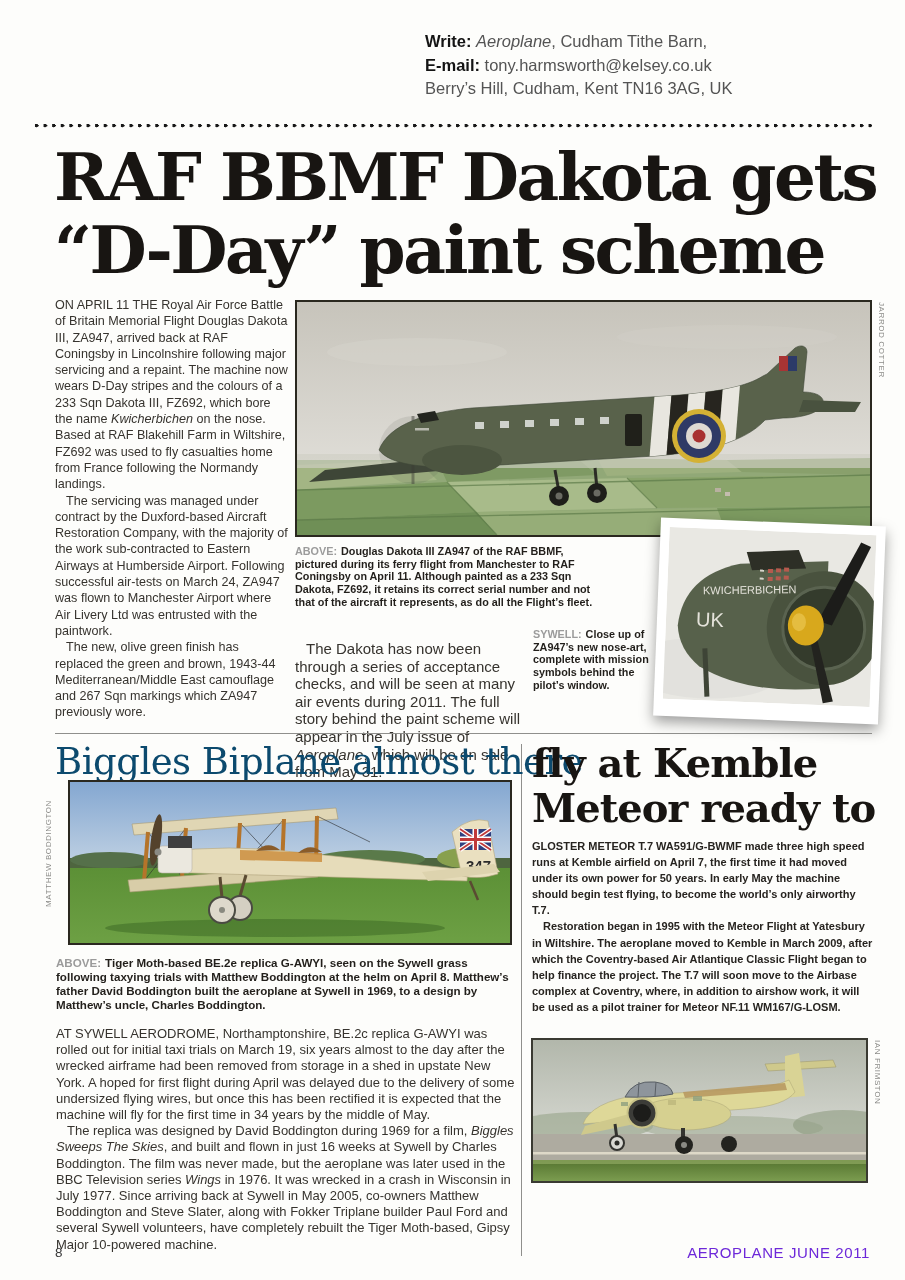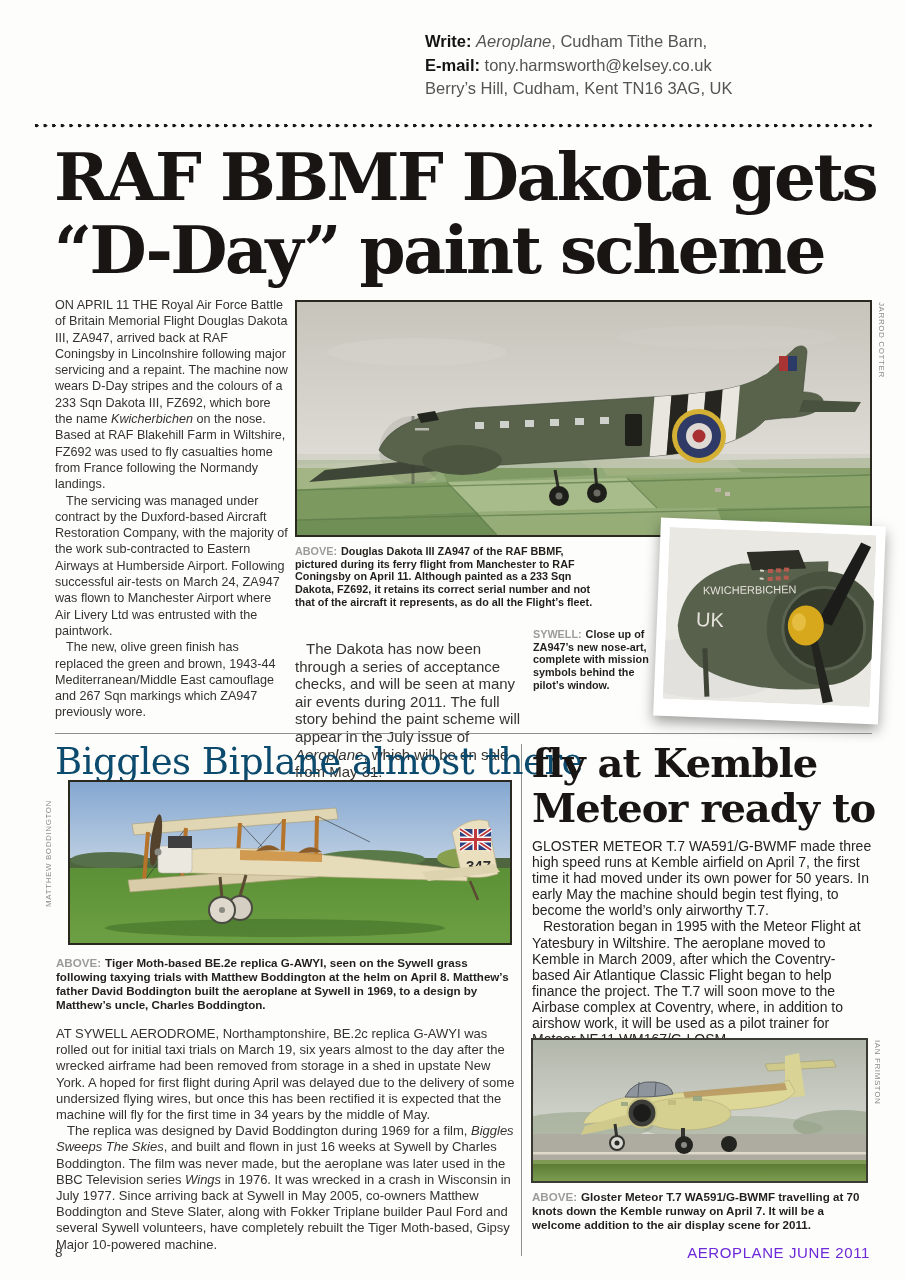--- a/index.html
+++ b/index.html
@@ -22,21 +22,21 @@
   .head-biggles{font-family:"DejaVu Serif",serif;font-weight:normal;font-size:37px;
                 color:#0c4a6e;letter-spacing:-0.5px;white-space:nowrap;}
   .head-meteor{font-family:"DejaVu Serif",serif;font-weight:bold;font-size:40px;line-height:45px;
                color:#181512;letter-spacing:-1px;}
 
   
   .body-txt{font-size:12.6px;line-height:16.3px;color:#36332e;text-align:left;}
   .body-txt p{margin:0;}
   .body-txt p.ind{text-indent:11px;}
   .mid-txt{font-size:15px;line-height:17.6px;}
-  .bold-txt{font-weight:normal;color:#272420;font-size:14px;line-height:16.1px;}
+  .bold-txt{font-weight:bold;color:#272420;font-size:11px;line-height:16.1px;}
   .cap{font-weight:bold;color:#221f1b;font-size:10.8px;line-height:12.7px;}
   .cap2{font-weight:bold;color:#221f1b;font-size:11.6px;line-height:14px;}
   .cap-label{color:#9b9b9b;margin-right:4px;text-align:center;}
   i{font-style:italic;}
 
   
   .photo{border:2px solid #2a281f;background:#cfcdc5;box-sizing:border-box;}
   .photo svg{display:block;}
   .credit{writing-mode:vertical-rl;font-size:8px;letter-spacing:.6px;color:#8b8b88;white-space:nowrap;}
   .credit.up{transform:rotate(180deg);}
@@ -328,20 +328,17 @@
       <line x1="82" y1="84" x2="84" y2="99" stroke="#33332f" stroke-width="3"></line>
       <circle cx="84" cy="103" r="7" fill="#d8d8d2" stroke="#33332f" stroke-width="2"></circle>
       <circle cx="84" cy="103" r="2.5" fill="#2a2a26"></circle>
       <line x1="150" y1="88" x2="150" y2="100" stroke="#33332f" stroke-width="4"></line>
       <circle cx="151" cy="105" r="9" fill="#23231f"></circle>
         <circle cx="151" cy="105" r="3" fill="#8a8a84"></circle>
     </svg>
   </div>
   <div class="abs credit" style="left:873px;top:1040px;">IAN FRIMSTON</div>
 
-  <div class="abs cap2" style="left:532px;top:1190px;width:338px;">
-    <span class="cap-label">ABOVE:</span><span>Gloster Meteor T.7 WA591/G-BWMF travelling at 70 knots down the Kemble runway on April 7. It will be a welcome addition to the air display scene for 2011.</span>
-  </div>
 
   <div class="abs footer-num" style="left:55px;top:1245px;">8</div>
   <div class="abs footer-mag" style="right:35px;top:1244px;">AEROPLANE JUNE 2011</div>
 
 </div>
 
 </body></html>

